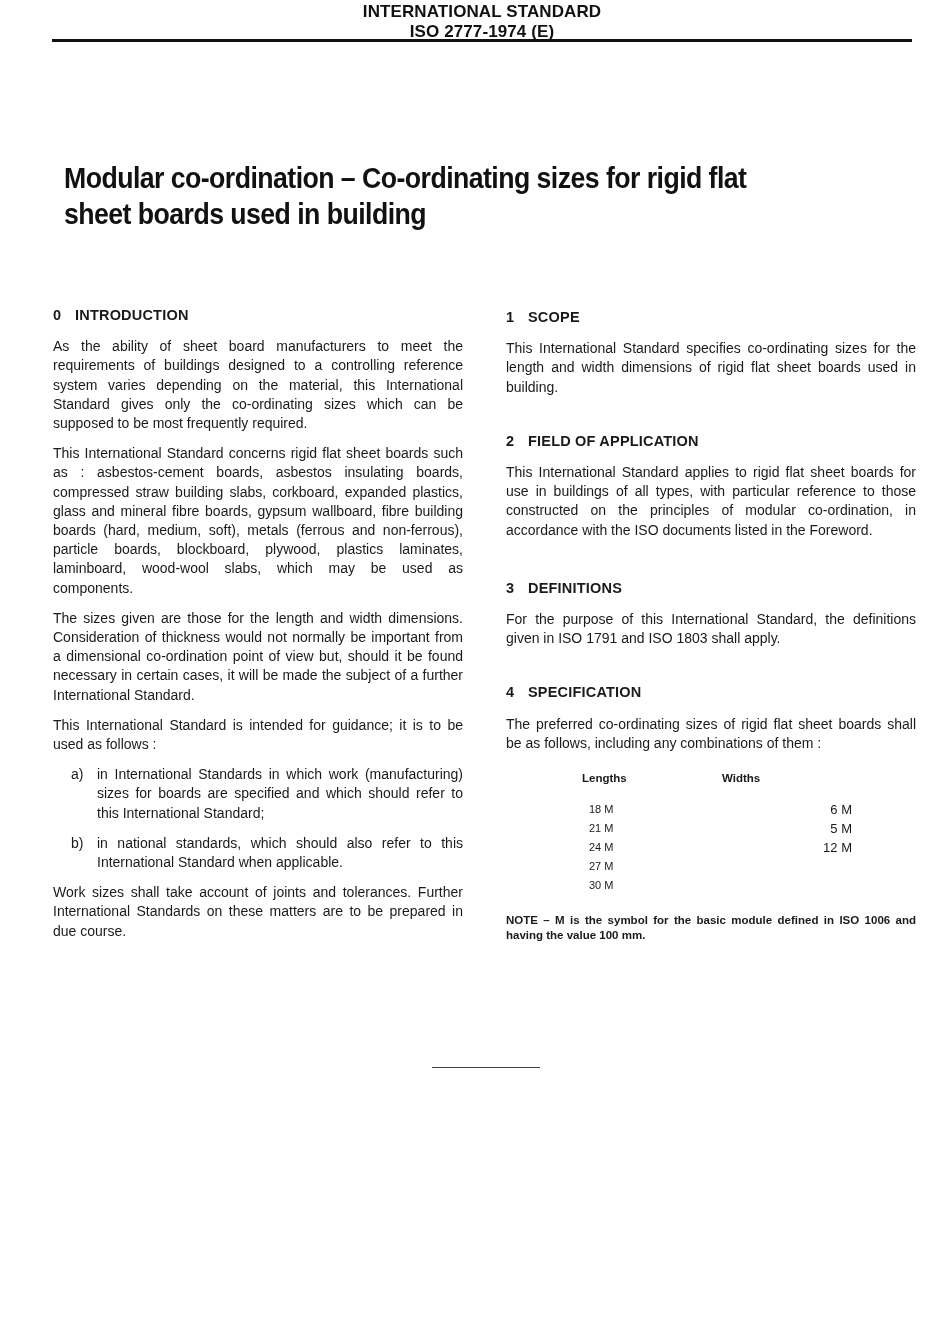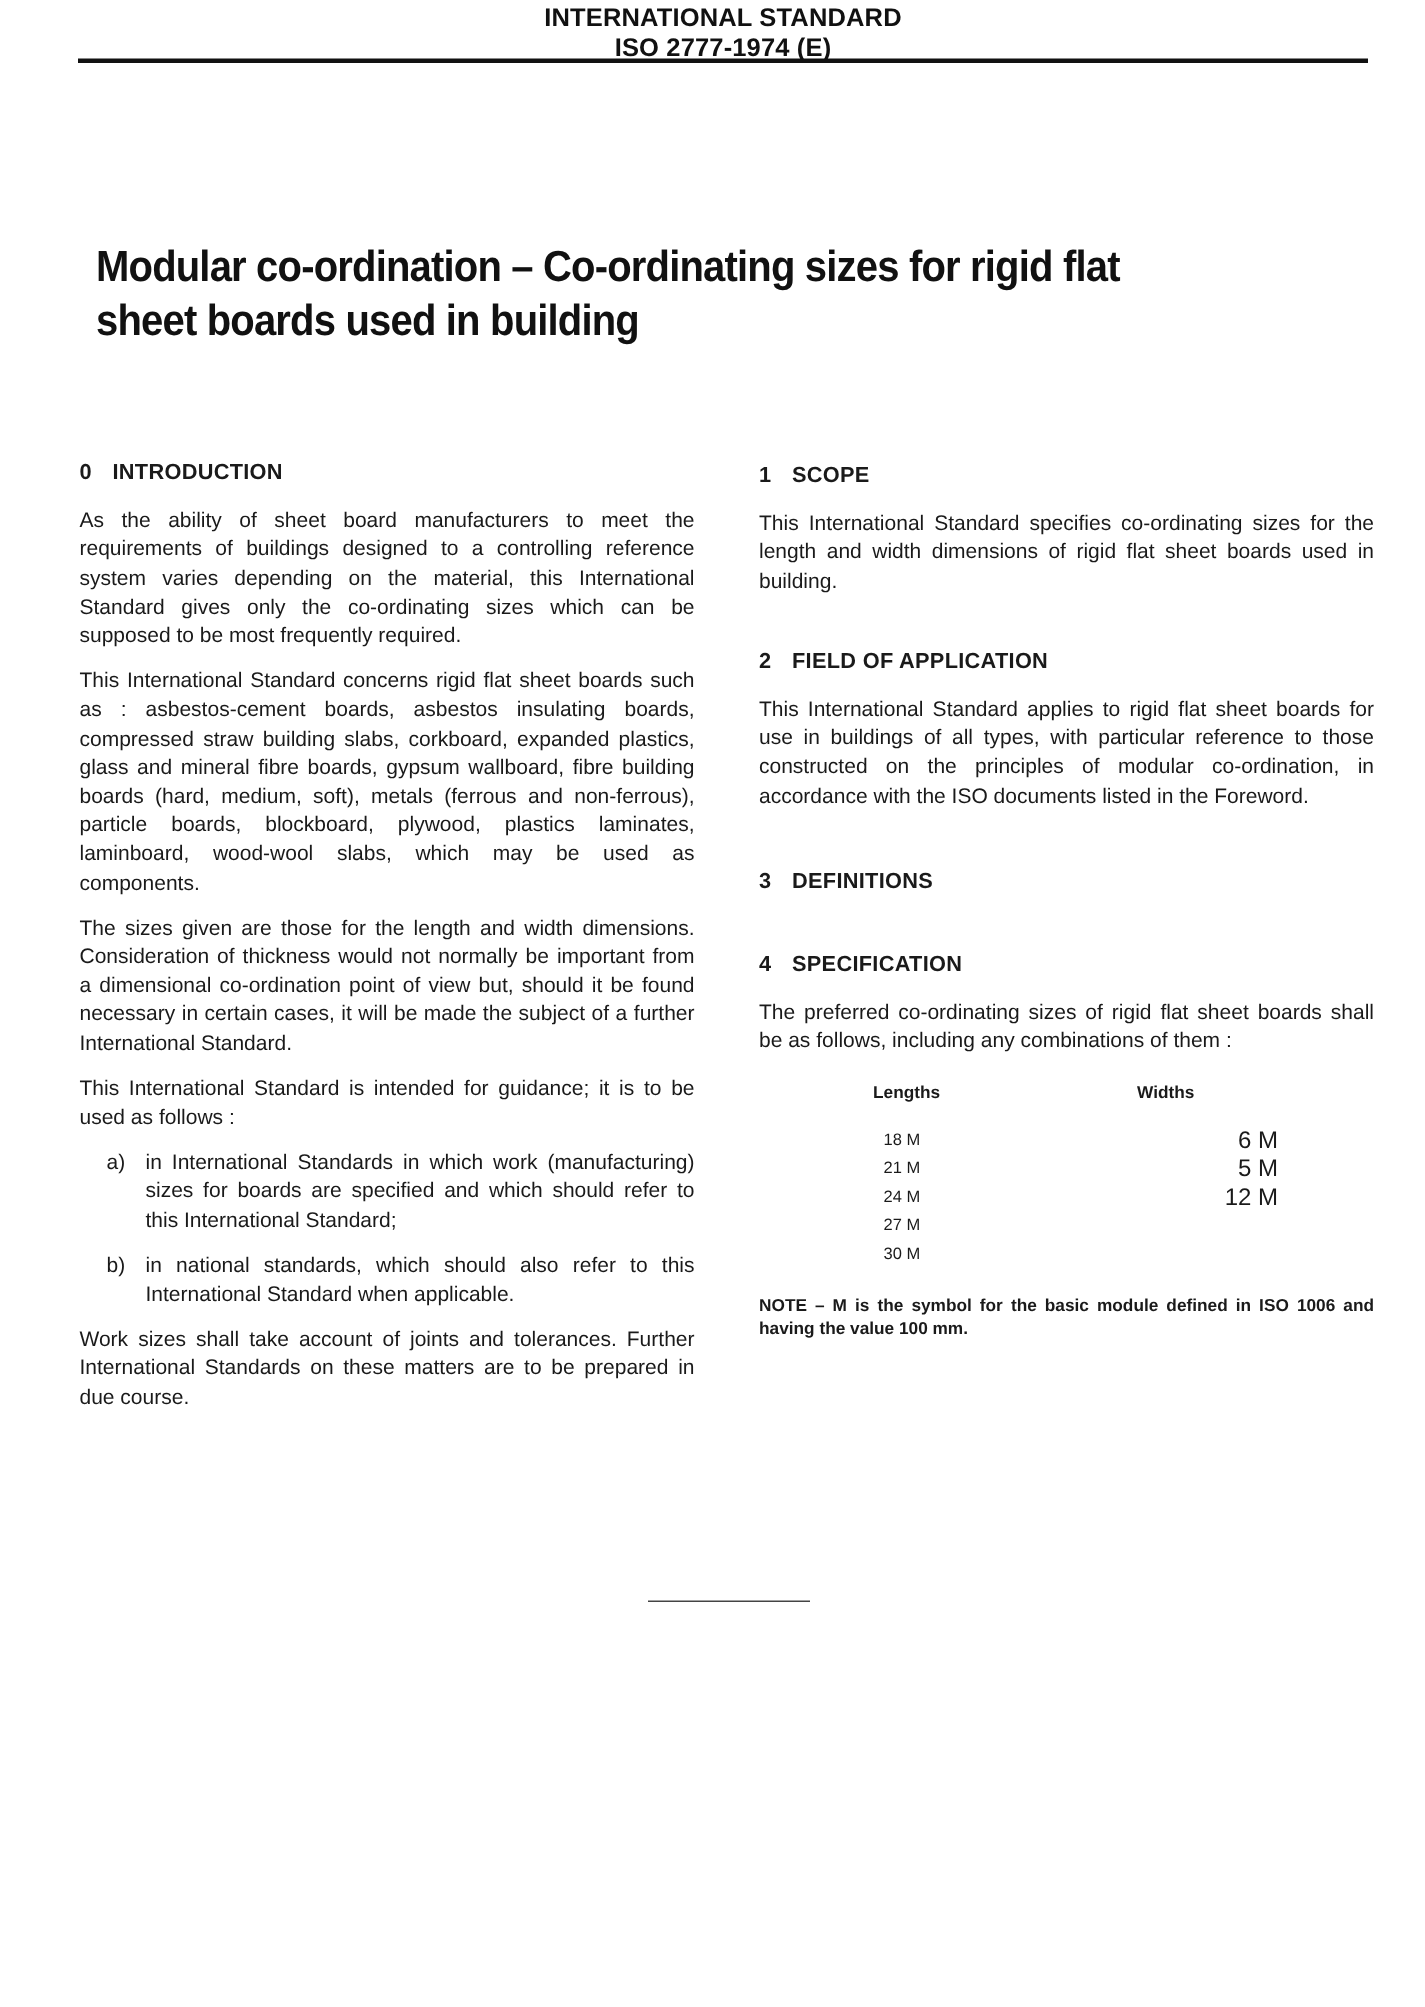--- a/index.html
+++ b/index.html
@@ -91,34 +91,34 @@
       width: 410px;
       font-size: 14px;
     }
     .spec-head {
       display: flex;
       font-weight: bold;
       font-size: 11.5px;
       margin-bottom: 12px;
     }
     .spec-head .h-len { width: 80px; margin-left: 76px; }
-    .spec-head .h-wid { width: 80px; margin-left: 96px; }
+    .spec-head .h-wid { width: 80px; margin-left: 60px; }
     .spec-cols { display: flex; }
     .spec-cols .c-len {
       margin-left: 83px;
       width: 60px;
       line-height: 19px;
       font-size: 11px;
     }
     .spec-cols .c-wid {
       margin-left: 143px;
       width: 60px;
       text-align: right;
       line-height: 19px;
-      font-size: 16px;
+      font-size: 13px;
     }
     .spec-cell { display: block; }
     .note {
       margin-top: 18px;
       font-size: 11.5px;
       line-height: 15px;
       text-align: justify;
       font-weight: bold;
     }
     .bottom-rule {
@@ -176,20 +176,21 @@
     <span class="num">2</span>
     <span>FIELD OF APPLICATION</span>
   </div>
   <p class="para">This International Standard applies to rigid flat sheet boards for use in buildings of all types, with particular reference to those constructed on the principles of modular co-ordination, in accordance with the ISO documents listed in the Foreword.</p>
   <div class="gap-after-field"></div>
 
   <div class="section-heading">
     <span class="num">3</span>
     <span>DEFINITIONS</span>
   </div>
+  <p class="para">For the purpose of this International Standard, the definitions given in ISO 1791 and ISO 1803 shall apply.</p>
   <div class="gap-after-def"></div>
 
   <div class="section-heading">
     <span class="num">4</span>
     <span>SPECIFICATION</span>
   </div>
   <p class="para">The preferred co-ordinating sizes of rigid flat sheet boards shall be as follows, including any combinations of them :</p>
 
   <div class="spec-table">
     <div class="spec-head">

